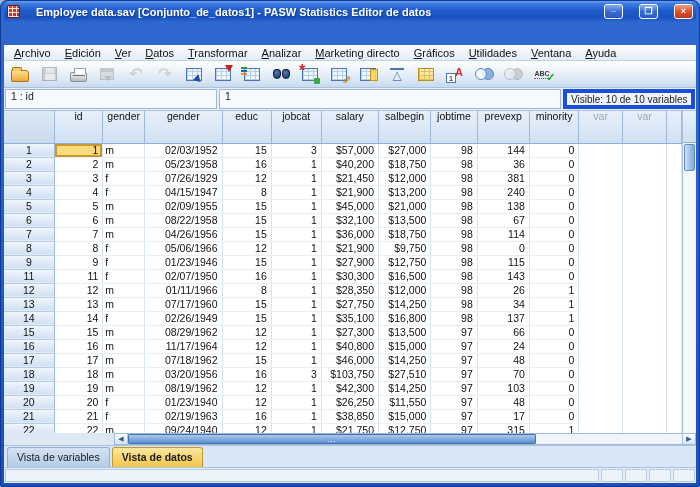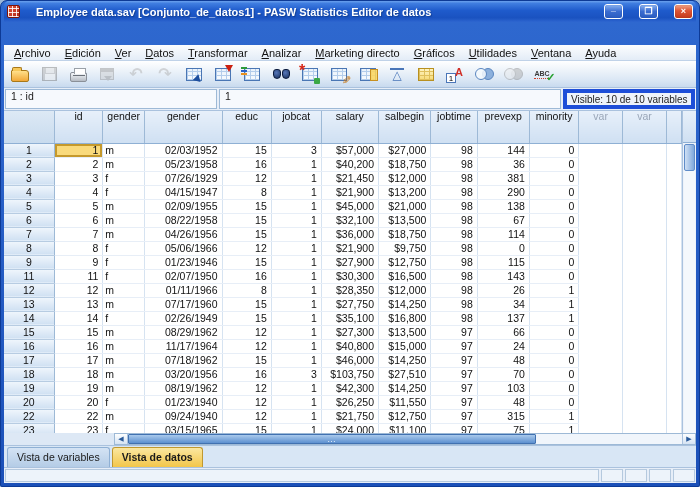--- a/index.html
+++ b/index.html
@@ -407,21 +407,21 @@
             <tr>
               <th class="rowhead">4</th>
               <td>4</td>
               <td class="left">f</td>
               <td>04/15/1947</td>
               <td>8</td>
               <td>1</td>
               <td>$21,900</td>
               <td>$13,200</td>
               <td>98</td>
-              <td>290</td>
+              <td>240</td>
               <td>0</td>
               <td class="varcol"></td>
               <td class="varcol"></td>
               <td class="varcol"></td>
             </tr>
             <tr>
               <th class="rowhead">5</th>
               <td>5</td>
               <td class="left">m</td>
               <td>02/09/1955</td>
@@ -648,20 +648,36 @@
               <th class="rowhead">20</th>
               <td>20</td>
               <td class="left">f</td>
               <td>01/23/1940</td>
               <td>12</td>
               <td>1</td>
               <td>$26,250</td>
               <td>$11,550</td>
               <td>97</td>
               <td>48</td>
+              <td>0</td>
+              <td class="varcol"></td>
+              <td class="varcol"></td>
+              <td class="varcol"></td>
+            </tr>
+            <tr>
+              <th class="rowhead">21</th>
+              <td>21</td>
+              <td class="left">f</td>
+              <td>02/19/1963</td>
+              <td>16</td>
+              <td>1</td>
+              <td>$38,850</td>
+              <td>$15,000</td>
+              <td>97</td>
+              <td>17</td>
               <td>0</td>
               <td class="varcol"></td>
               <td class="varcol"></td>
               <td class="varcol"></td>
             </tr>
             <tr>
               <th class="rowhead">22</th>
               <td>22</td>
               <td class="left">m</td>
               <td>09/24/1940</td>

